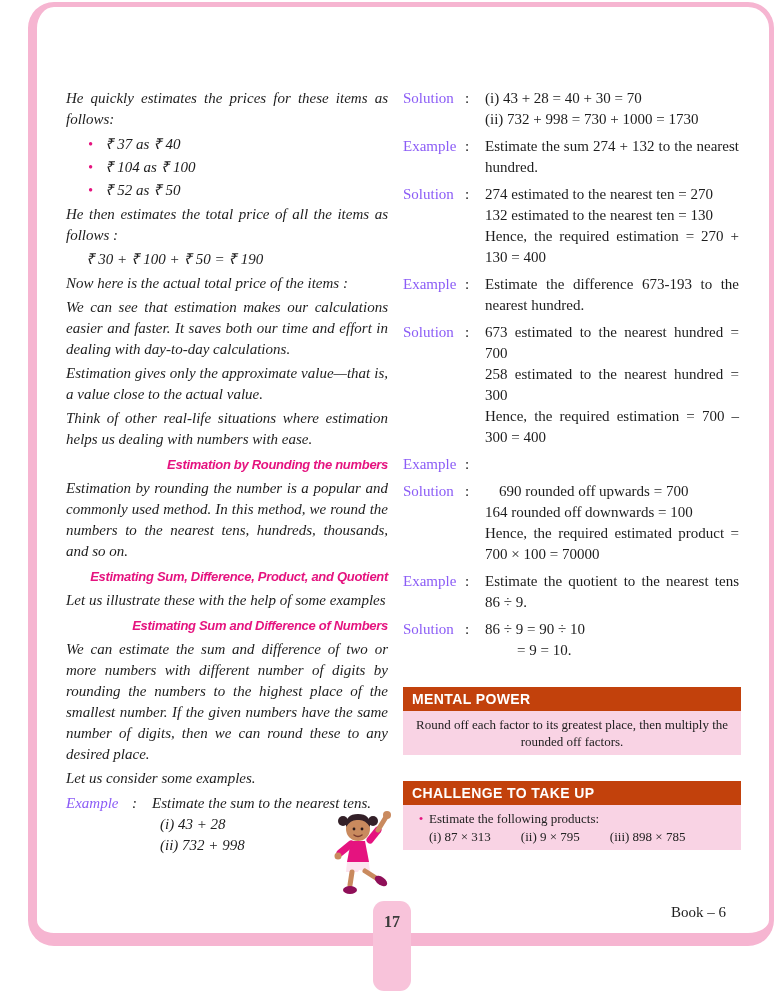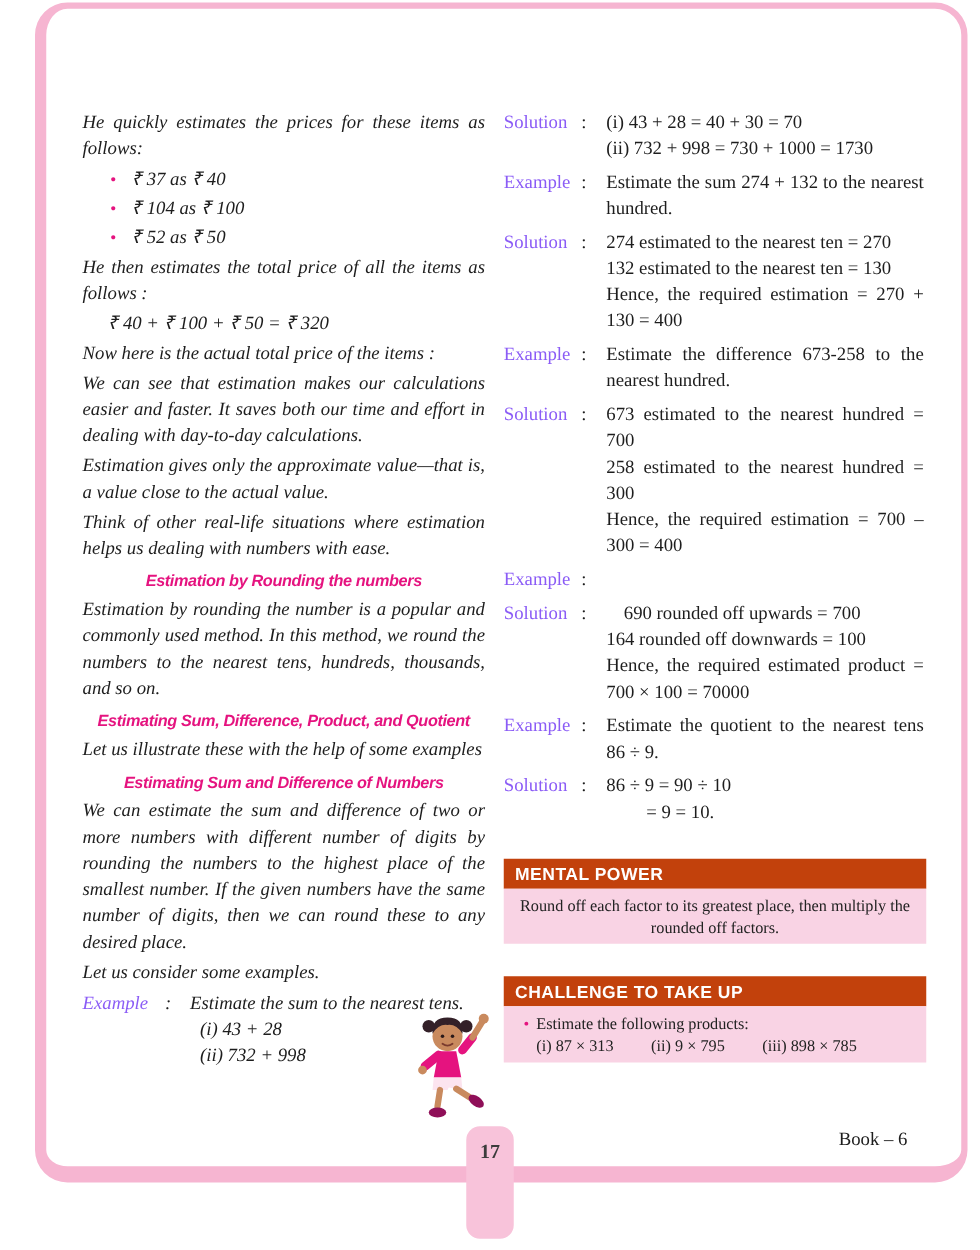--- a/index.html
+++ b/index.html
@@ -33,21 +33,21 @@
   .footer-book { position:absolute; right:58px; top:902px; font-size:15px; color:#1d1d1d; }
 
   
   .col-left  { position:absolute; left:66px;  top:88px; width:322px; text-align:justify;font-style:italic; }
   .col-right { position:absolute; left:403px; top:88px; width:338px; }
 
   .col-left p { margin-bottom:3px; }
   .pink-head {
     color:#e5137f; font-family:"Liberation Sans", sans-serif;
     font-weight:bold; font-size:13px; letter-spacing:-0.3px;
-    margin:5px 0 4px; text-align:center; white-space:nowrap; line-height:19px;
+    margin:5px 0 4px; text-align:right; white-space:nowrap; line-height:19px;
   }
   .bullets { list-style:none; margin:1px 0 2px 22px; }
   .bullets li { display:flex; align-items:baseline; line-height:22px; }
   .bullet-dot { color:#e5137f; font-size:14px; width:17px; flex:none; }
   .equation { margin:1px 0 3px 20px; text-align:left; }
 
   
   .ex-block, .rc-block { display:flex; align-items:flex-start; }
   .ex-block { margin-top:4px; }
   .ex-label, .rc-label { color:#8b5cf6; flex:none; }
@@ -97,21 +97,21 @@
         <span class="bullet-dot">•</span>
         <span>₹ 104 as ₹ 100</span>
       </li>
     <li>
         <span class="bullet-dot">•</span>
         <span>₹ 52 as ₹ 50</span>
       </li>
   </ul>
 
   <p>He then estimates the total price of all the items as follows :</p>
-  <div class="equation">₹ 40 + ₹ 100 + ₹ 50 = ₹ 320</div>
+  <div class="equation">₹ 30 + ₹ 100 + ₹ 50 = ₹ 190</div>
   <p>Now here is the actual total price of the items :</p>
 
   <p>We can see that estimation makes our calculations easier and faster. It saves both our time and effort in dealing with day-to-day calculations.</p>
   <p>Estimation gives only the approximate value—that is, a value close to the actual value.</p>
   <p>Think of other real-life situations where estimation helps us dealing with numbers with ease.</p>
 
   <div class="pink-head">Estimation by Rounding the numbers</div>
   <p>Estimation by rounding the number is a popular and commonly used method. In this method, we round the numbers to the nearest tens, hundreds, thousands, and so on.</p>
 
   <div class="pink-head">Estimating Sum, Difference, Product, and Quotient</div>
@@ -158,21 +158,21 @@
       <div class="rc-line">274 estimated to the nearest ten = 270</div>
       <div class="rc-line">132 estimated to the nearest ten = 130</div>
       <div class="rc-line">Hence, the required estimation = 270 + 130 = 400</div>
     </div>
   </div>
 
   <div class="rc-block">
     <span class="rc-label">Example</span>
     <span class="rc-colon">:</span>
     <div class="rc-body">
-      <div class="rc-line">Estimate the difference 673-258 to the nearest hundred.</div>
+      <div class="rc-line">Estimate the difference 673-193 to the nearest hundred.</div>
     </div>
   </div>
 
   <div class="rc-block">
     <span class="rc-label">Solution</span>
     <span class="rc-colon">:</span>
     <div class="rc-body">
       <div class="rc-line">673 estimated to the nearest hundred = 700</div>
       <div class="rc-line">258 estimated to the nearest hundred = 300</div>
       <div class="rc-line">Hence, the required estimation = 700 – 300 = 400</div>

